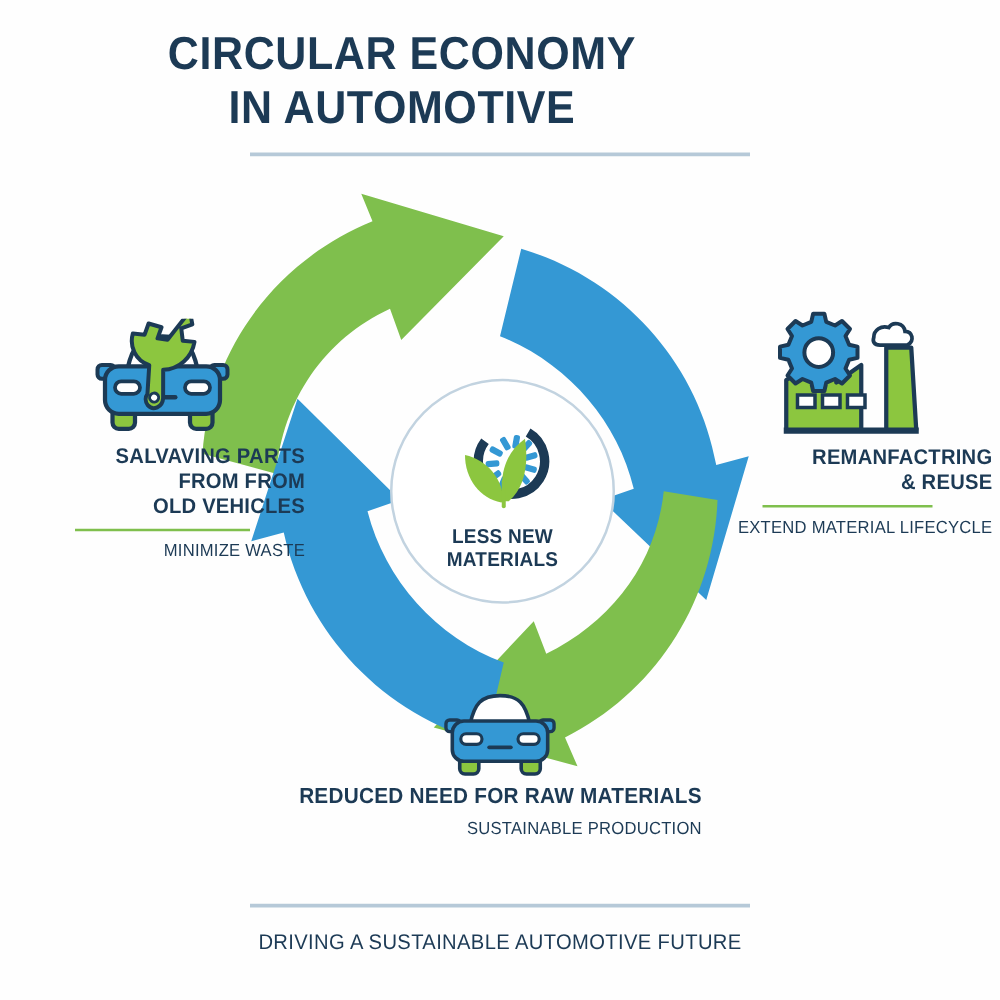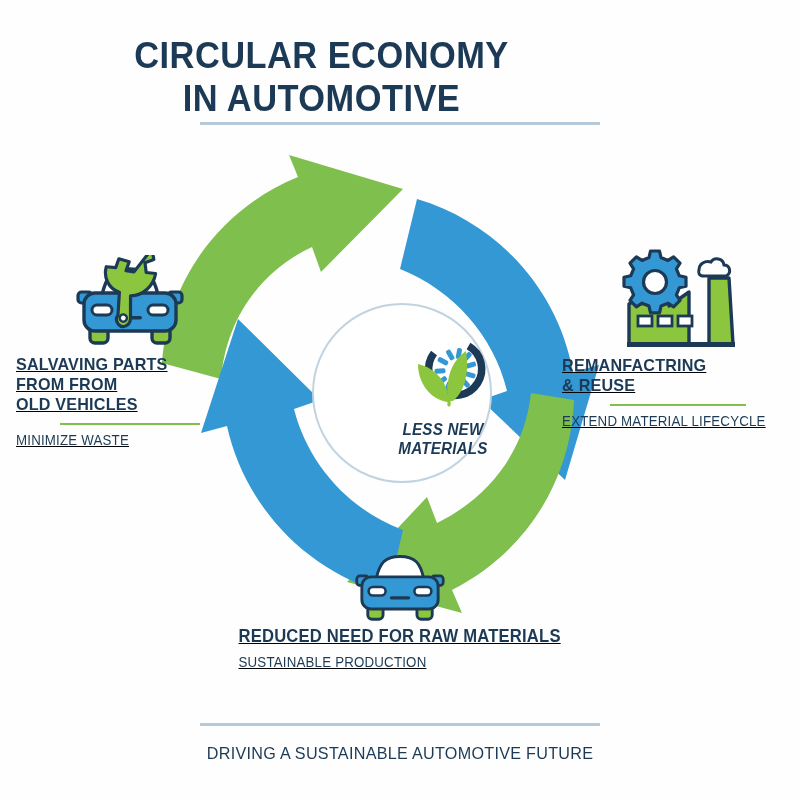--- a/index.html
+++ b/index.html
@@ -16,21 +16,21 @@
   .canvas {
     position: relative;
     width: 800px;
     height: 800px;
     background: #fefefe;
   }
 
   
   .title-block {
     position: absolute;
-    top: 34px;
+    top: 21px;
     left: 0;
     width: 643px;
     text-align: center;
   }
   .title-line {
     color: #1c3a55;
     font-weight: bold;
     font-size: 37px;
     line-height: 43px;
     letter-spacing: 0.5px;
@@ -80,45 +80,43 @@
     position: absolute;
     left: 312px;
     top: 303px;
     width: 176px;
     height: 176px;
     border-radius: 50%;
     border: 2px solid #c2d3e0;
     background: #ffffff;
     display: flex;
     flex-direction: column;
-    align-items: flex-end;
+    align-items: center;
     justify-content: center;
-    font-style: italic;
   }
   .center-logo {
     width: 84px;
     height: 78px;
     margin-top: 4px;
   }
   .center-label {
     margin-top: 9px;
     text-align: center;
     color: #1c3a55;
     font-weight: bold;
     font-size: 16px;
     line-height: 19px;
     letter-spacing: 0.2px;
     transform: scaleX(0.95);
   }
 
   
   .node {
     position: absolute;
-    text-align: left;
-    text-decoration: underline;
+    text-align: right;
   }
   .node-icon {
     display: flex;
     justify-content: center;
     align-items: flex-end;
   }
   .node-title {
     color: #1c3a55;
     font-weight: bold;
     font-size: 17px;

